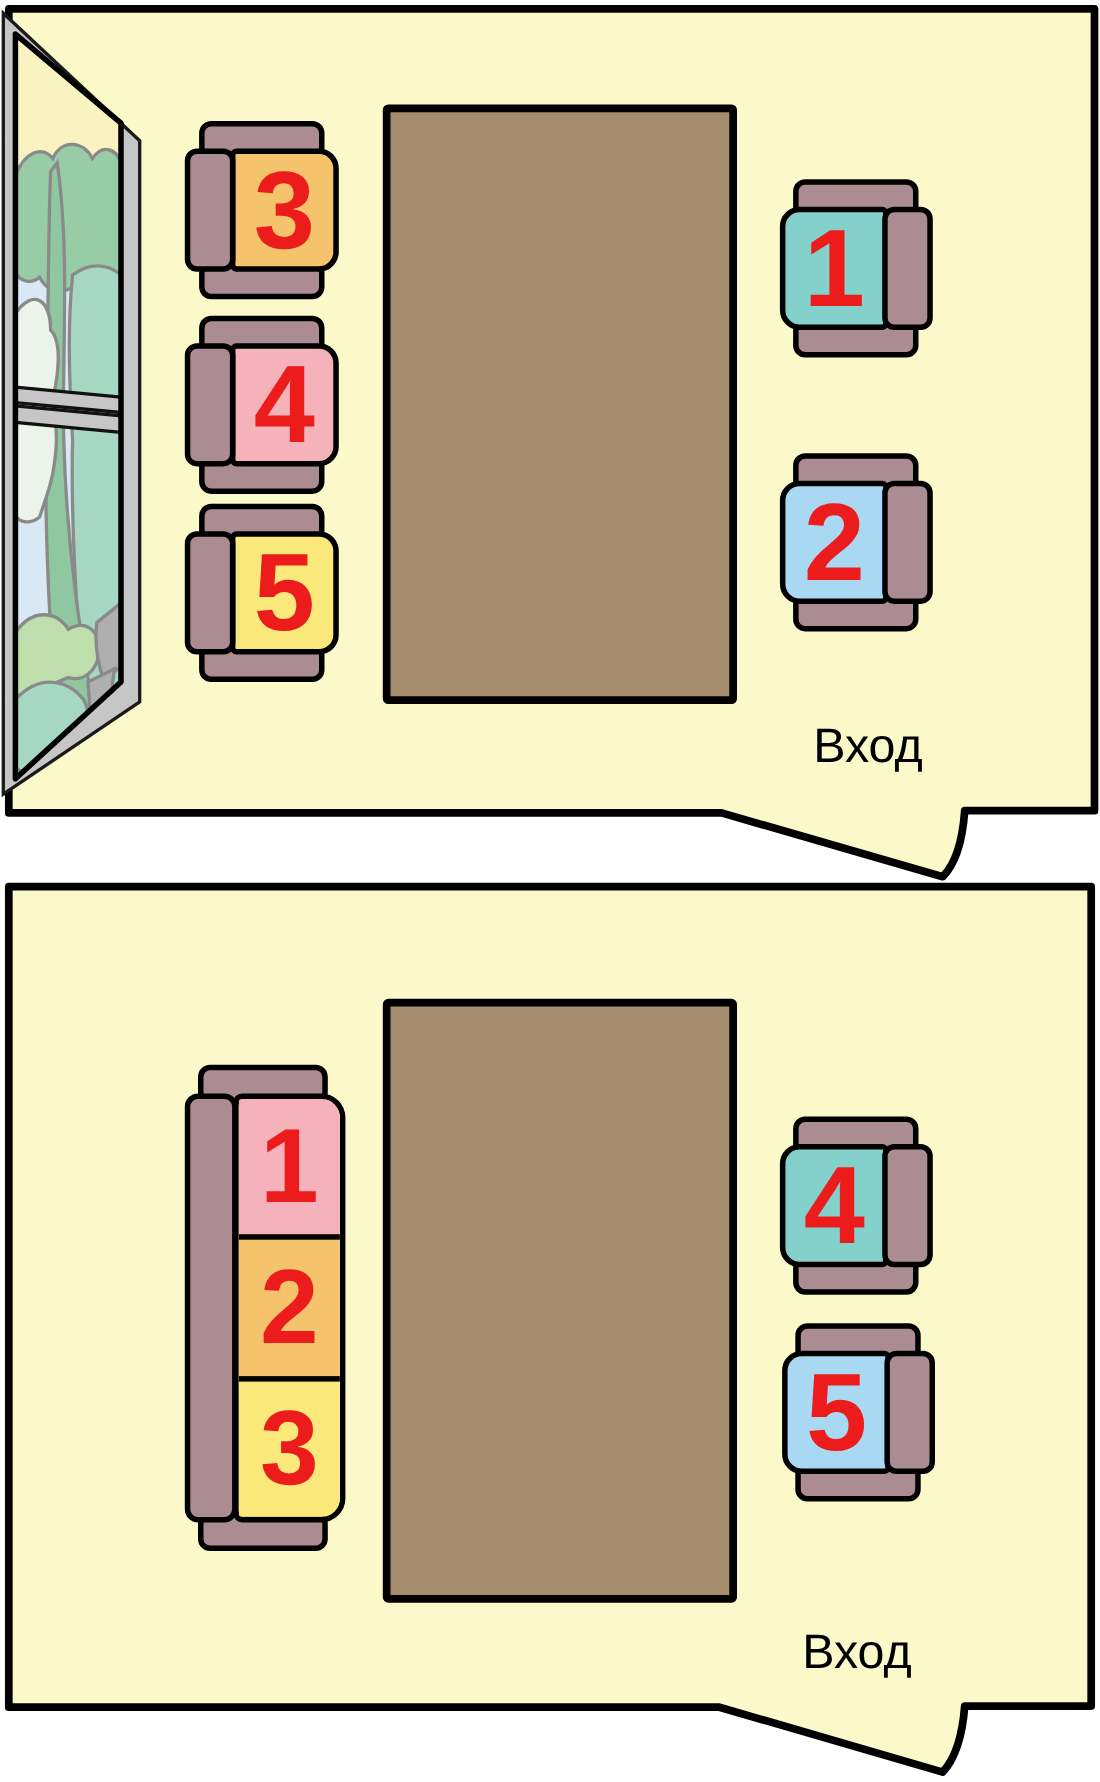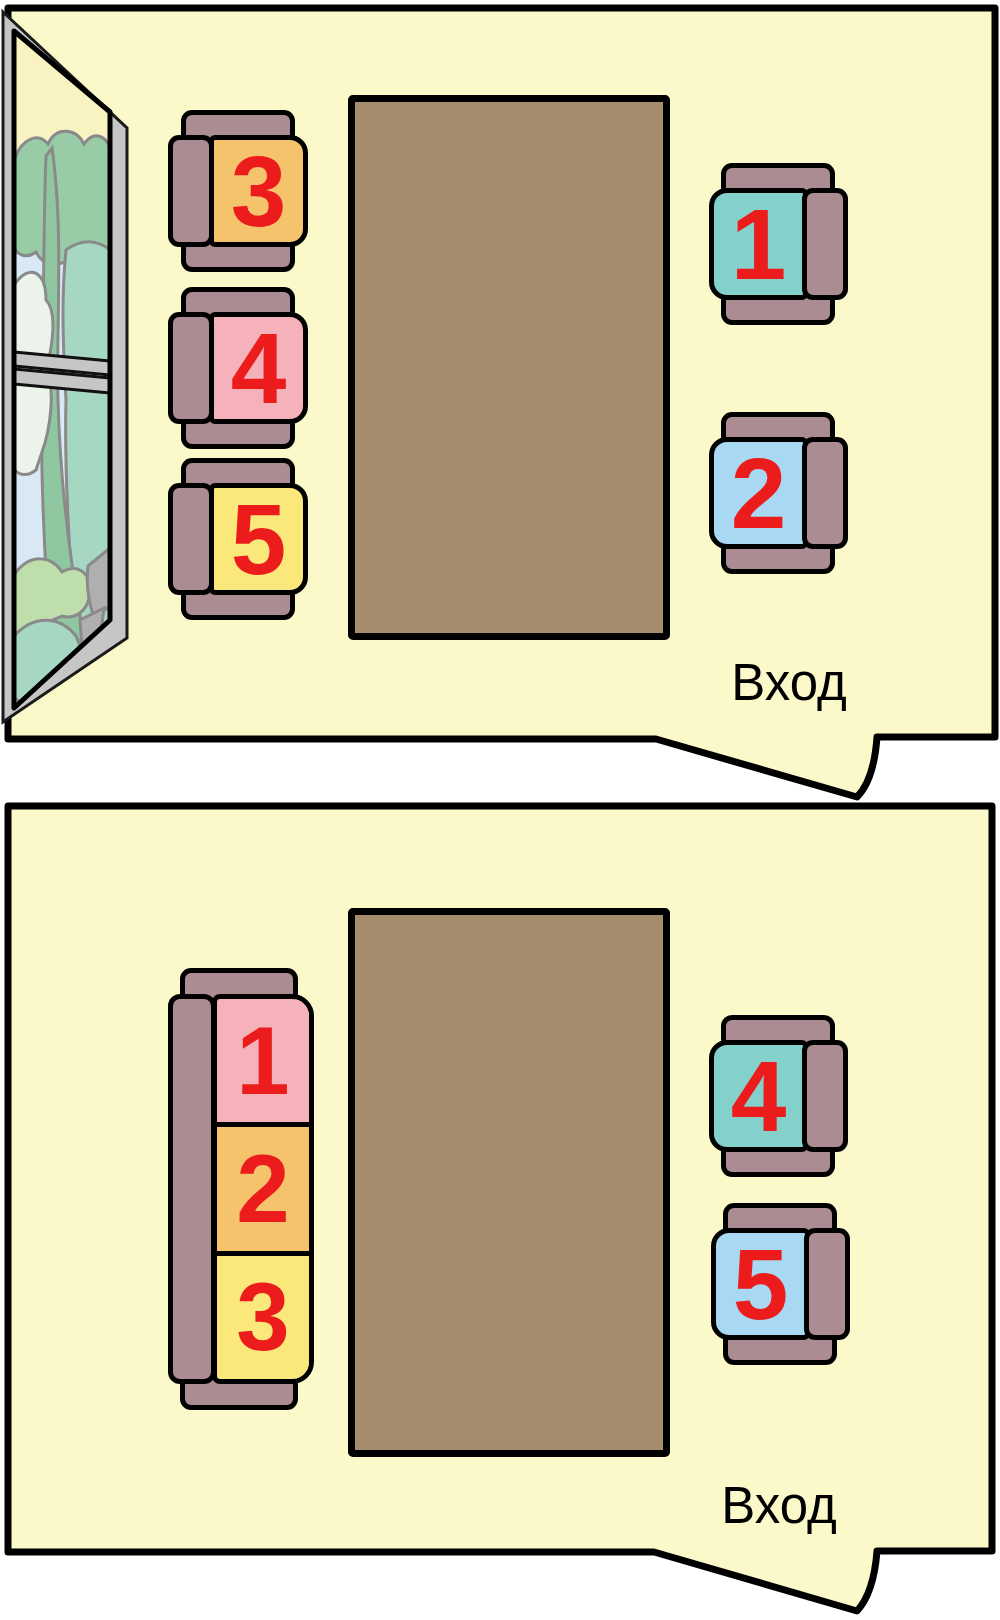--- a/index.html
+++ b/index.html
@@ -61,21 +61,21 @@
   .cushion { flex:1; display:flex; align-items:center; justify-content:center; }
   .cushion + .cushion { border-top:5px solid #000; }
 
   .num {
     font-weight:bold; font-size:100px; line-height:1; color:#ED1C1C;
   }
   .cushion .num { font-size:96px; }
 
   .entrance {
     position:absolute; width:258px; text-align:center;
-    font-size:51px; line-height:1; color:#000; font-weight:400;
+    font-size:44px; line-height:1; color:#000; font-weight:400;
   }
 </style>
 </head>
 <body>
 
 <div class="stage">
 
   <svg width="1000" height="1620" viewBox="0 0 1000 1620">
     <defs>
       <clipPath id="paneClip">

